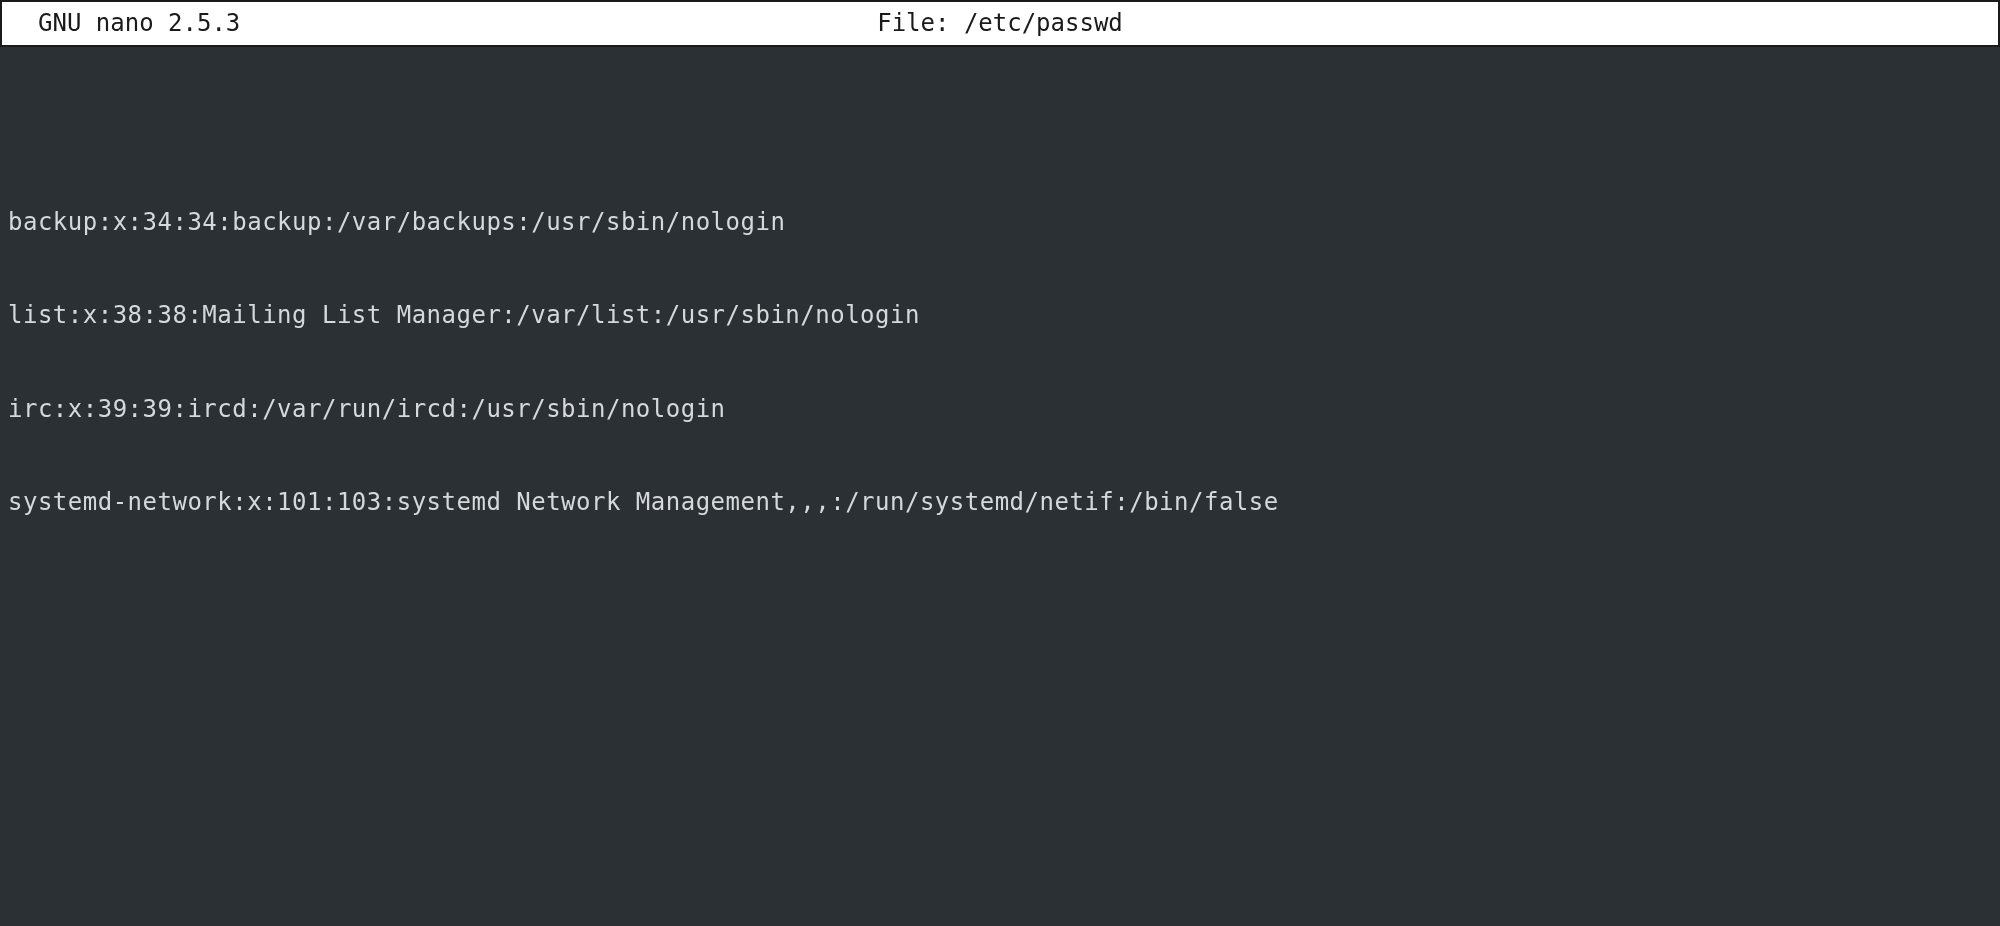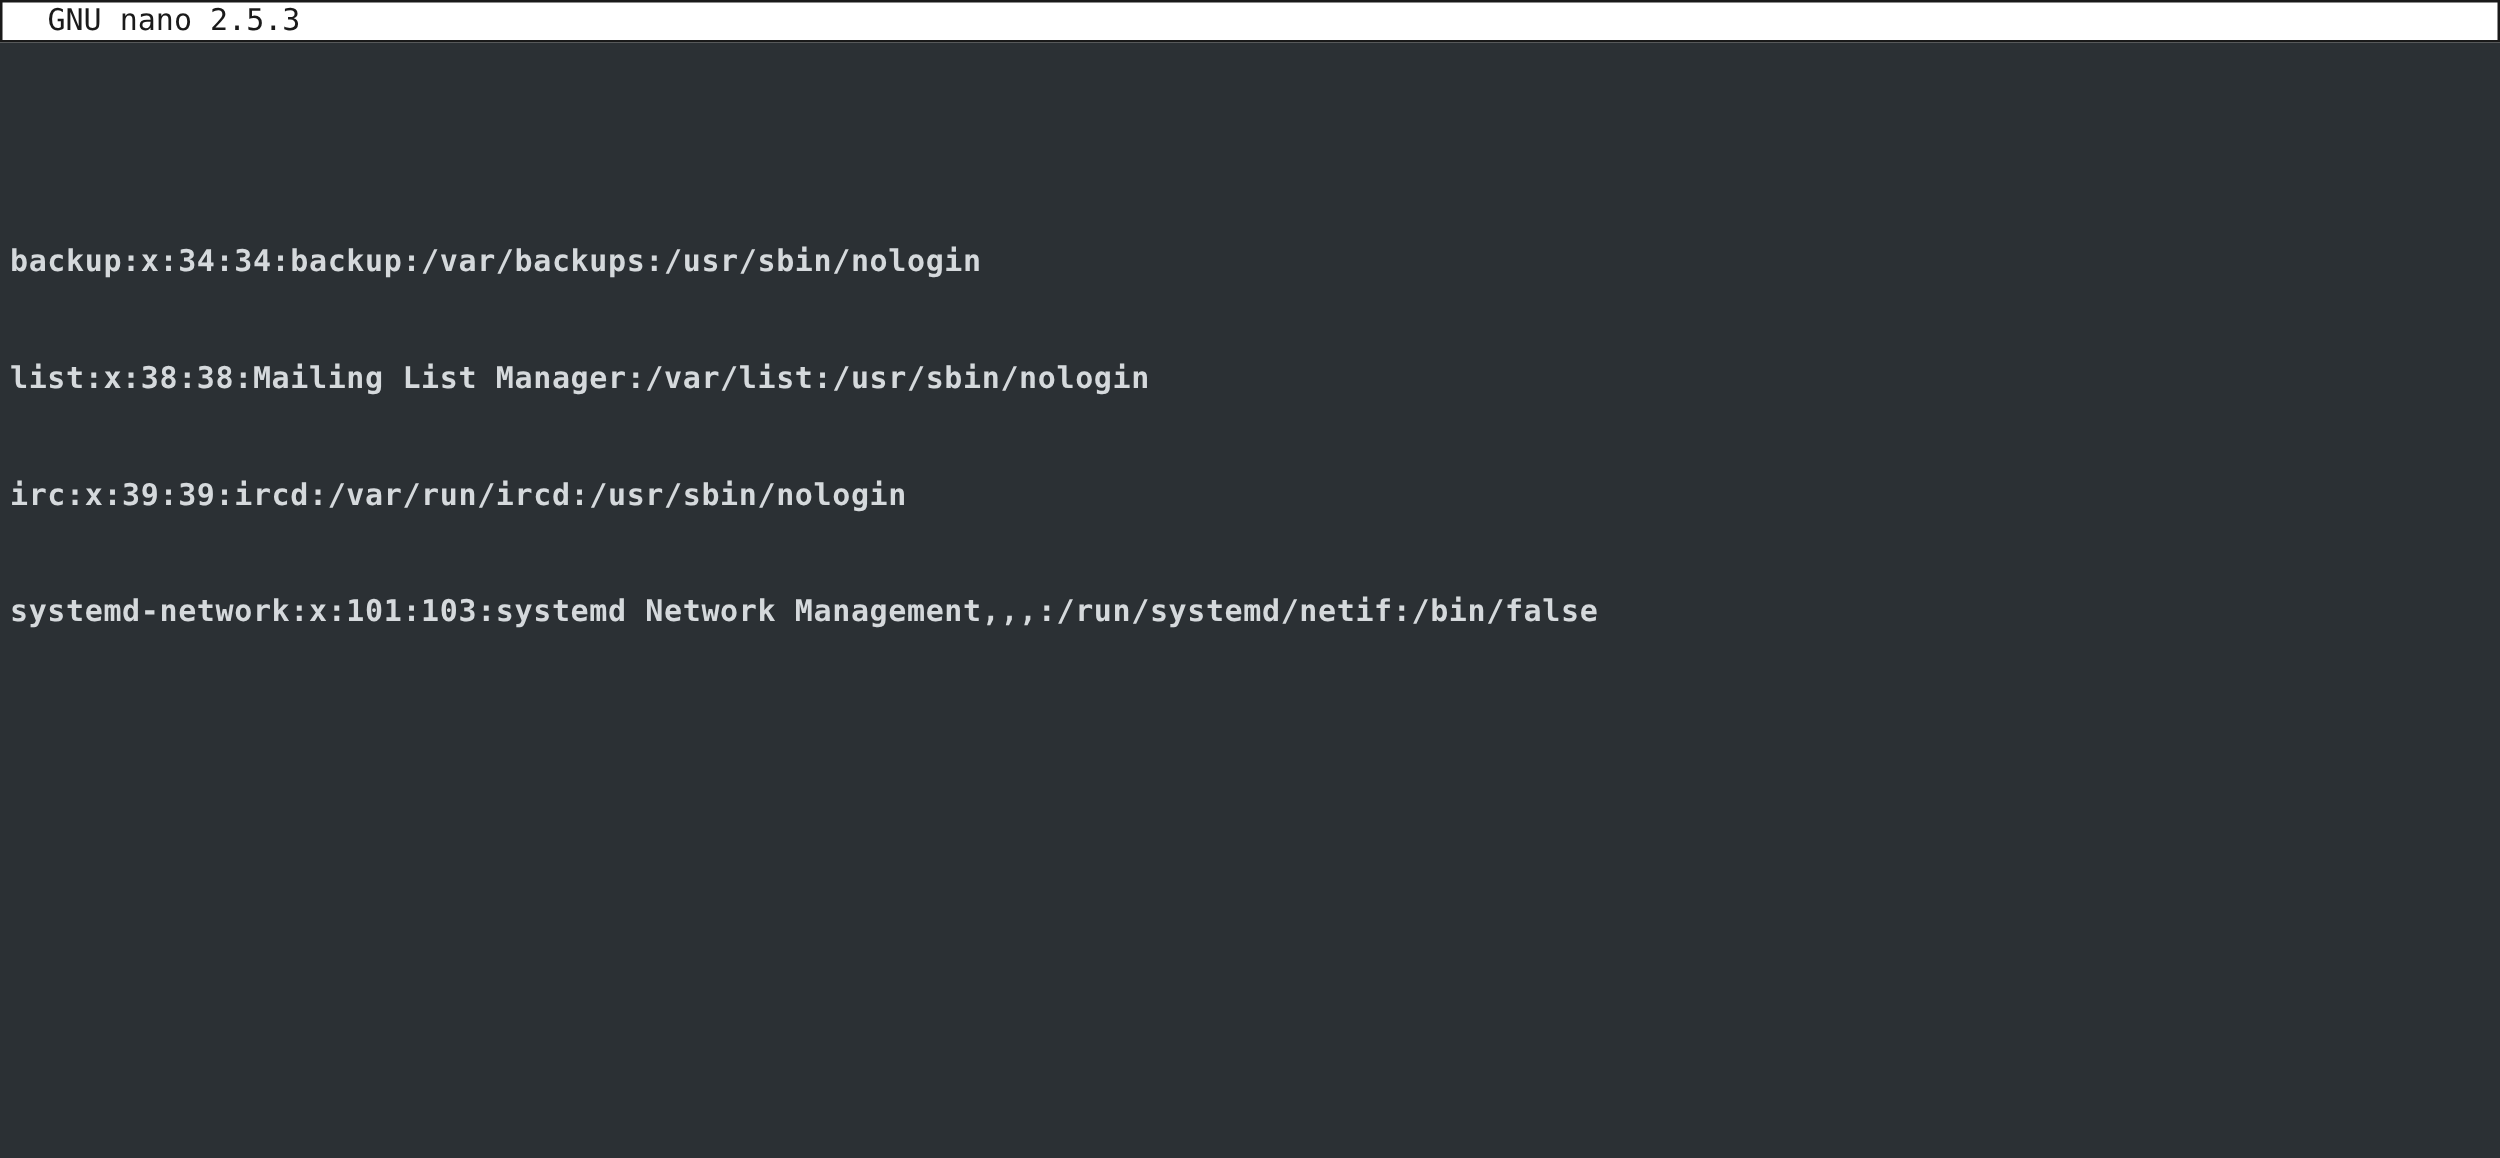--- a/index.html
+++ b/index.html
@@ -18,50 +18,51 @@
       line-height: 1.3;
     }
     .title-bar {
       background-color: #ffffff;
       color: #1a1a1a;
       display: flex;
       width: 100%;
       padding: 2px 0;
       font-weight: normal;
       border: 2px solid #1a1a1a;
-      height: 34px;
+      height: 47px;
       align-items: center;
     }
     .title-left {
       padding-left: 36px;
       flex: 0 0 auto;
     }
     .title-center {
       position: absolute;
       left: 50%;
       transform: translateX(-50%);
       white-space: nowrap;
     }
     .editor-area {
       padding: 4px 8px 0 8px;
       white-space: pre;
       letter-spacing: 0.5px;
     }
     .file-line {
-      font-weight: bold;
+      font-weight: normal;
     }
     .blank-line {
       height: 31px;
     }
   </style>
 </head>
 <body>
 
 <div class="title-bar">
   <span class="title-left">GNU nano 2.5.3</span>
+  <span class="title-center">File: /etc/passwd</span>
 </div>
 
 <div class="editor-area">
   <div class="blank-line"></div>
   <div class="file-line">backup:x:34:34:backup:/var/backups:/usr/sbin/nologin</div>
   <div class="file-line">list:x:38:38:Mailing List Manager:/var/list:/usr/sbin/nologin</div>
   <div class="file-line">irc:x:39:39:ircd:/var/run/ircd:/usr/sbin/nologin</div>
   <div class="file-line">systemd-network:x:101:103:systemd Network Management,,,:/run/systemd/netif:/bin/false</div>
   
   

